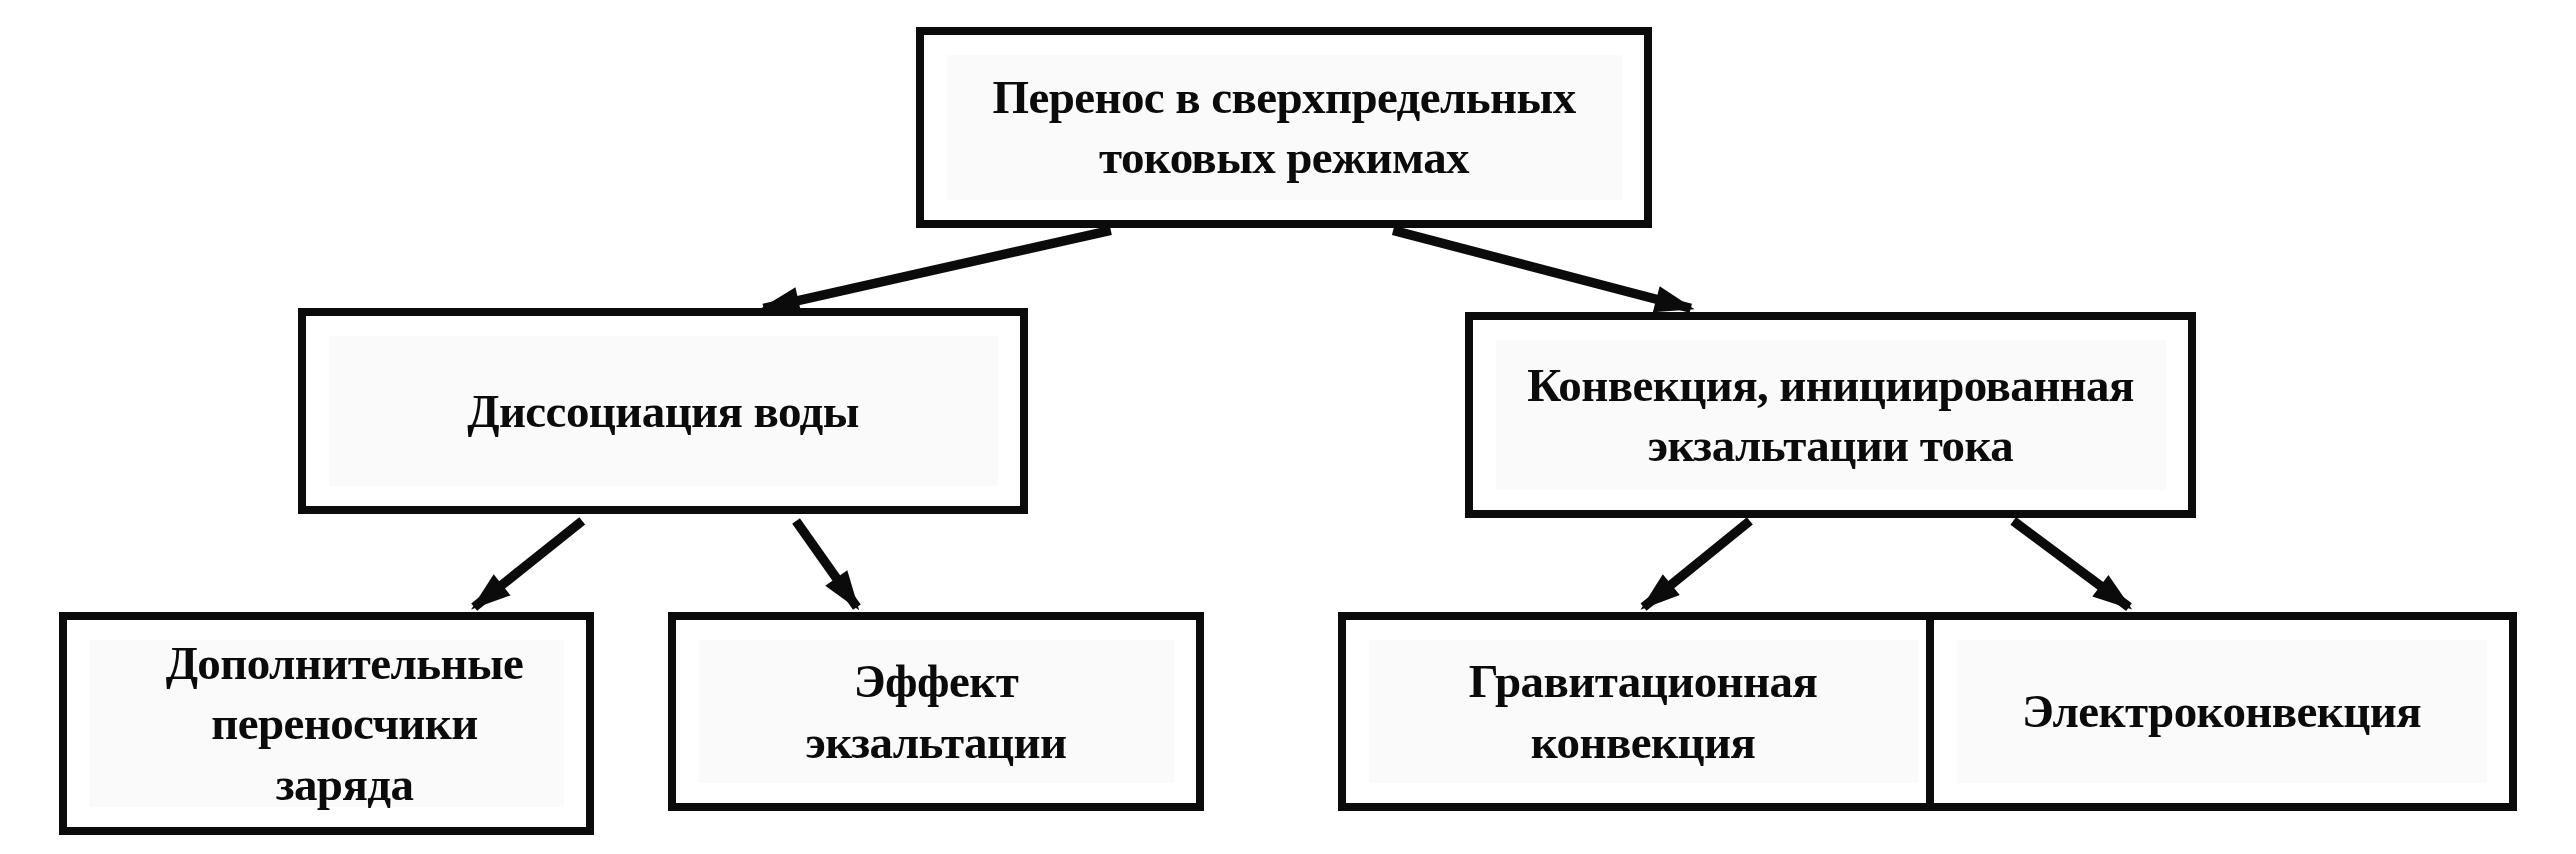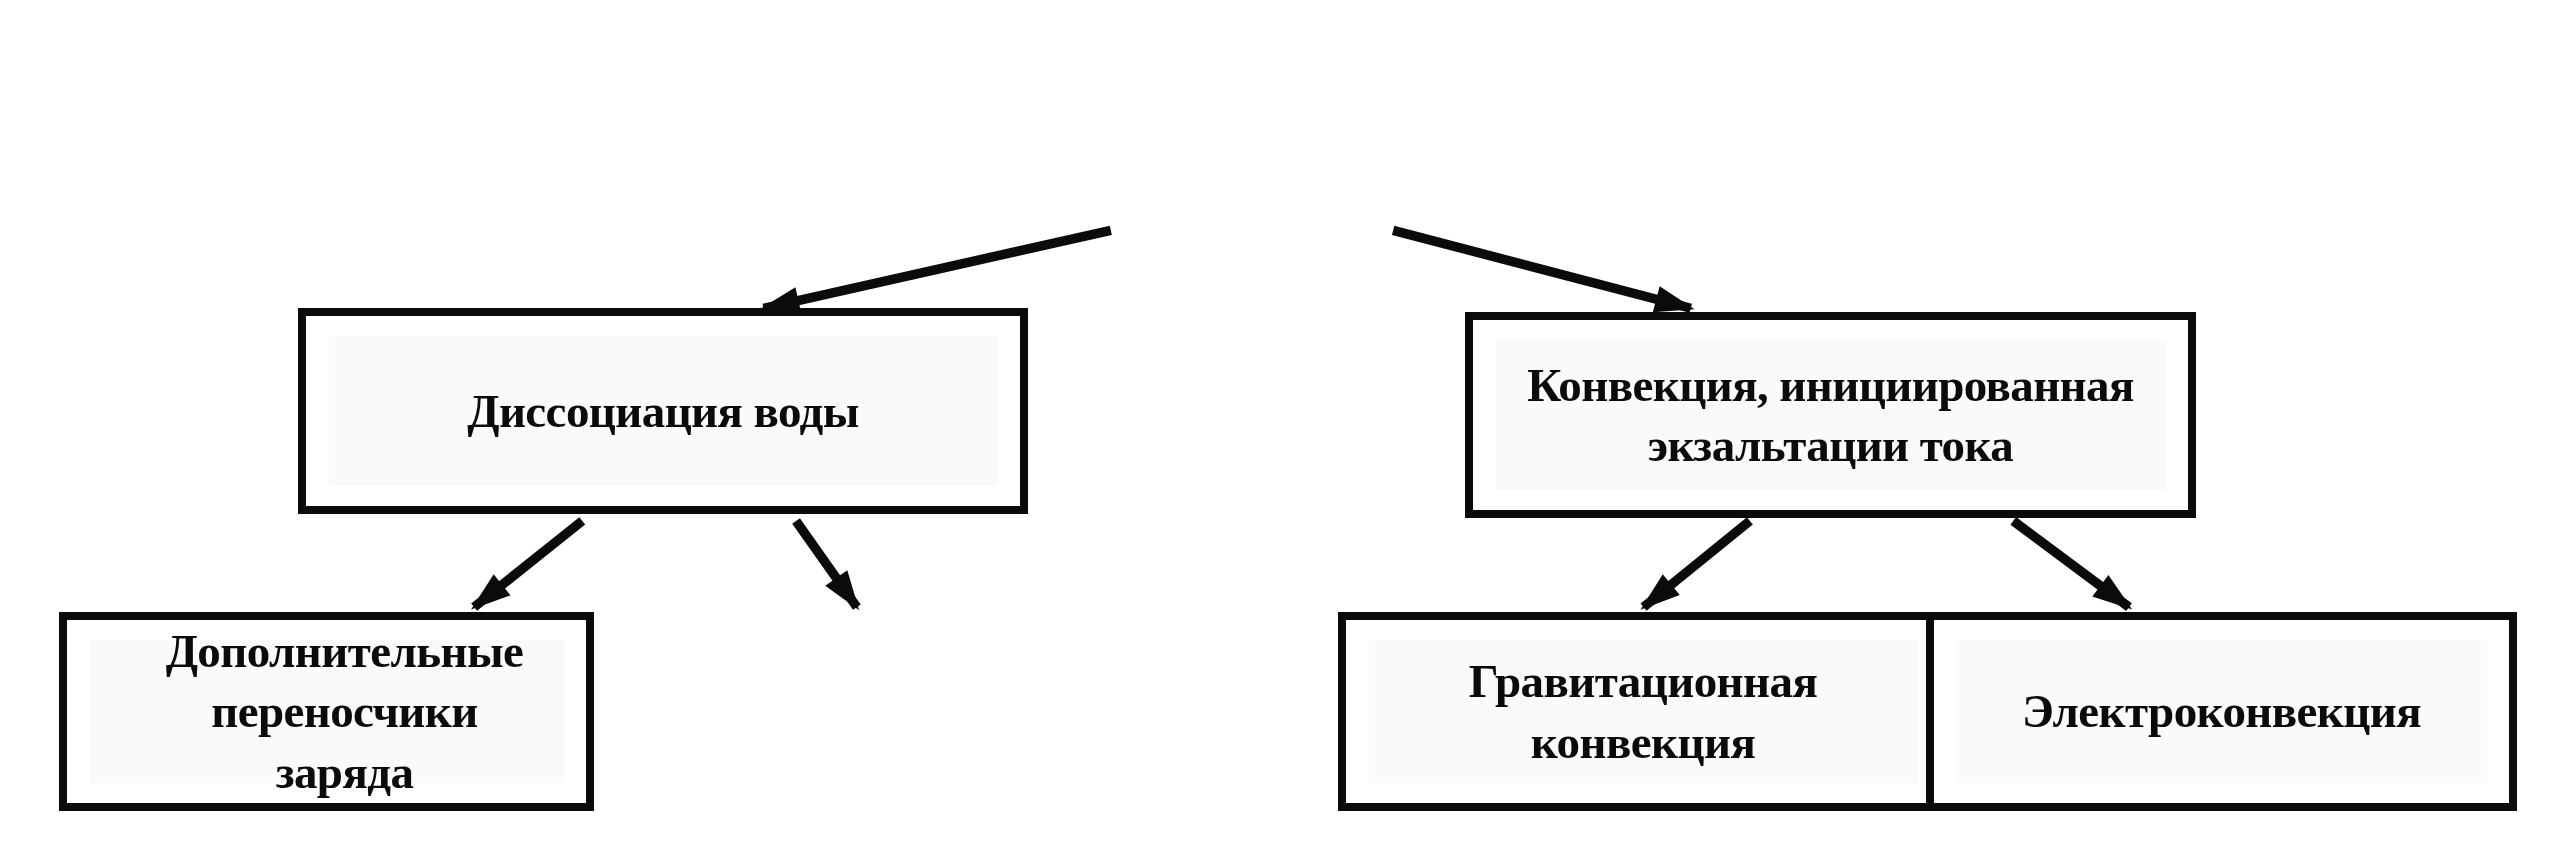--- a/index.html
+++ b/index.html
@@ -42,21 +42,21 @@
     z-index: 0;
   }
   .node .lbl {
     position: relative;
     z-index: 1;
     padding: 0 11.8px;
   }
   #node-root                     { left: 916px; top: 26.6px;   width: 736px; height: 201px; border-width: 8.3px; }
   #node-water-dissociation      { left: 298px;  top: 308px;  width: 730px; height: 206px; }
   #node-current-convection      { left: 1465px; top: 312px;  width: 731px; height: 206px; }
-  #node-charge-carriers         { left: 59px;  top: 612px; width: 535px;  height: 199px; padding-left: 36px; }
+  #node-charge-carriers         { left: 59px;  top: 612px; width: 535px;  height: 223px; padding-left: 36px; }
   #node-exaltation-effect       { left: 668px; top: 612px; width: 536px;  height: 199px; }
   #node-gravitational-convection{ left: 1338px; top: 612px; width: 610px;  height: 199px; justify-content: center; }
   #node-electroconvection       { left: 1926px; top: 612px; width: 591px; height: 199px; }
   #edges {
     position: absolute;
     left: 0; top: 0;
     width: 2576px;
     height: 854px;
     pointer-events: none;
   }
@@ -77,36 +77,44 @@
       </marker>
     </defs>
     <line x1="1880" y1="390" x2="1292" y2="522" marker-end="url(#arrowhead)"></line>
     <line x1="2358" y1="390" x2="2862" y2="522" marker-end="url(#arrowhead)"></line>
     <line x1="985" y1="882" x2="802" y2="1028" marker-end="url(#arrowhead)"></line>
     <line x1="1347" y1="882" x2="1450" y2="1028" marker-end="url(#arrowhead)"></line>
     <line x1="2962" y1="882" x2="2782" y2="1028" marker-end="url(#arrowhead)"></line>
     <line x1="3408" y1="882" x2="3604" y2="1028" marker-end="url(#arrowhead)"></line>
   </svg>
 
+  <div class="node" id="node-root">
+    <span class="lbl">Перенос в сверхпредельных
+токовых режимах</span>
+  </div>
 
   <div class="node" id="node-water-dissociation">
     <span class="lbl">Диссоциация воды</span>
   </div>
 
   <div class="node" id="node-current-convection">
     <span class="lbl">Конвекция, инициированная
 экзальтации тока</span>
   </div>
 
   <div class="node" id="node-charge-carriers">
     <span class="lbl">Дополнительные
 переносчики
 заряда</span>
   </div>
 
+  <div class="node" id="node-exaltation-effect">
+    <span class="lbl">Эффект
+экзальтации</span>
+  </div>
 
   <div class="node" id="node-gravitational-convection">
     <span class="lbl">Гравитационная
 конвекция</span>
   </div>
 
   <div class="node" id="node-electroconvection">
     <span class="lbl">Электроконвекция</span>
   </div>
 

